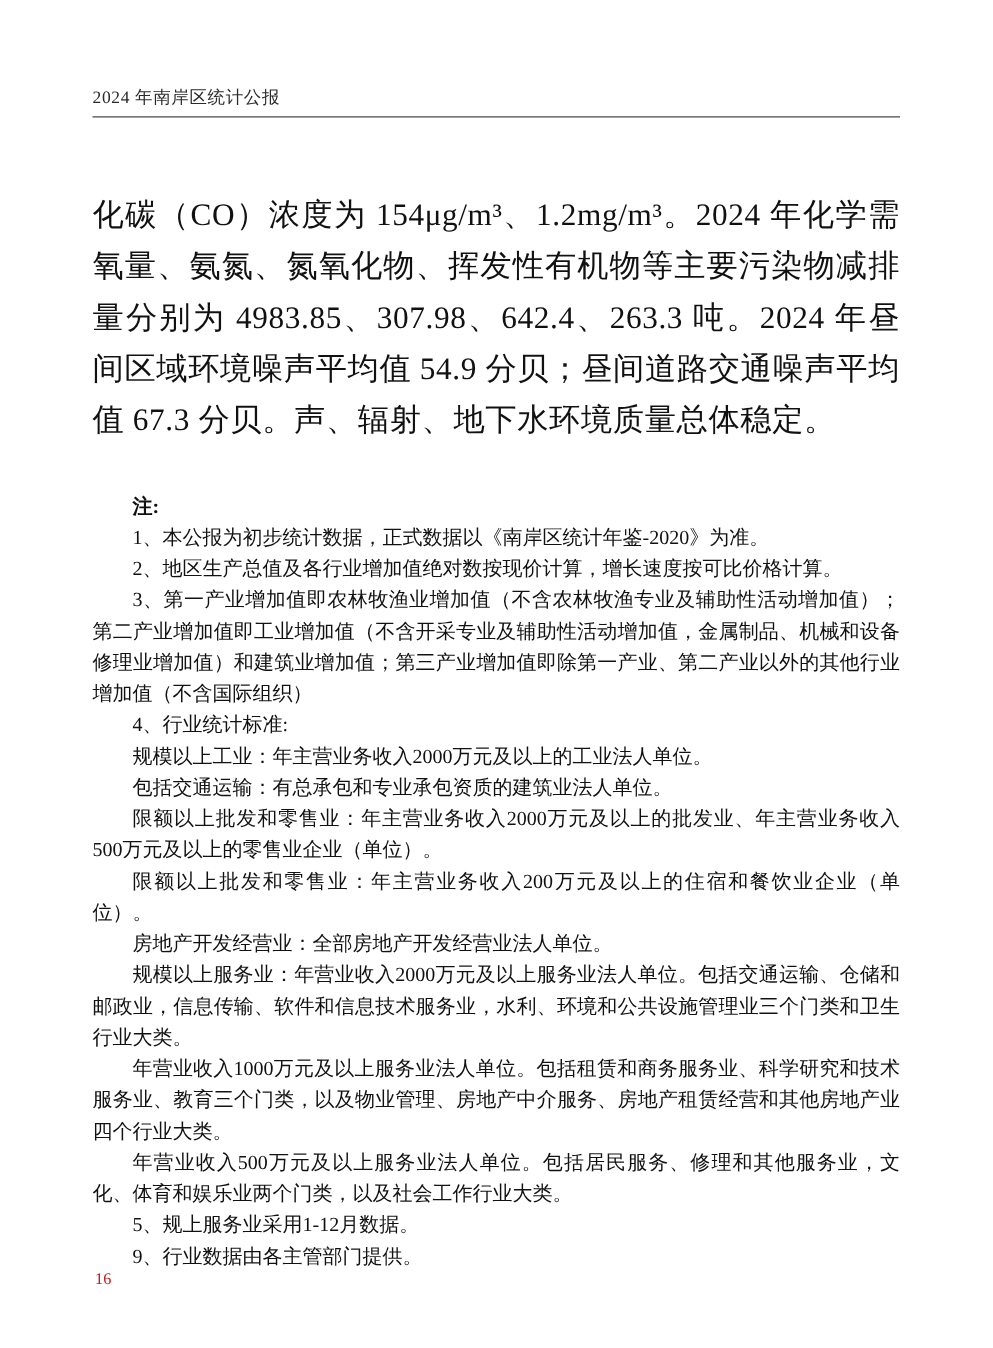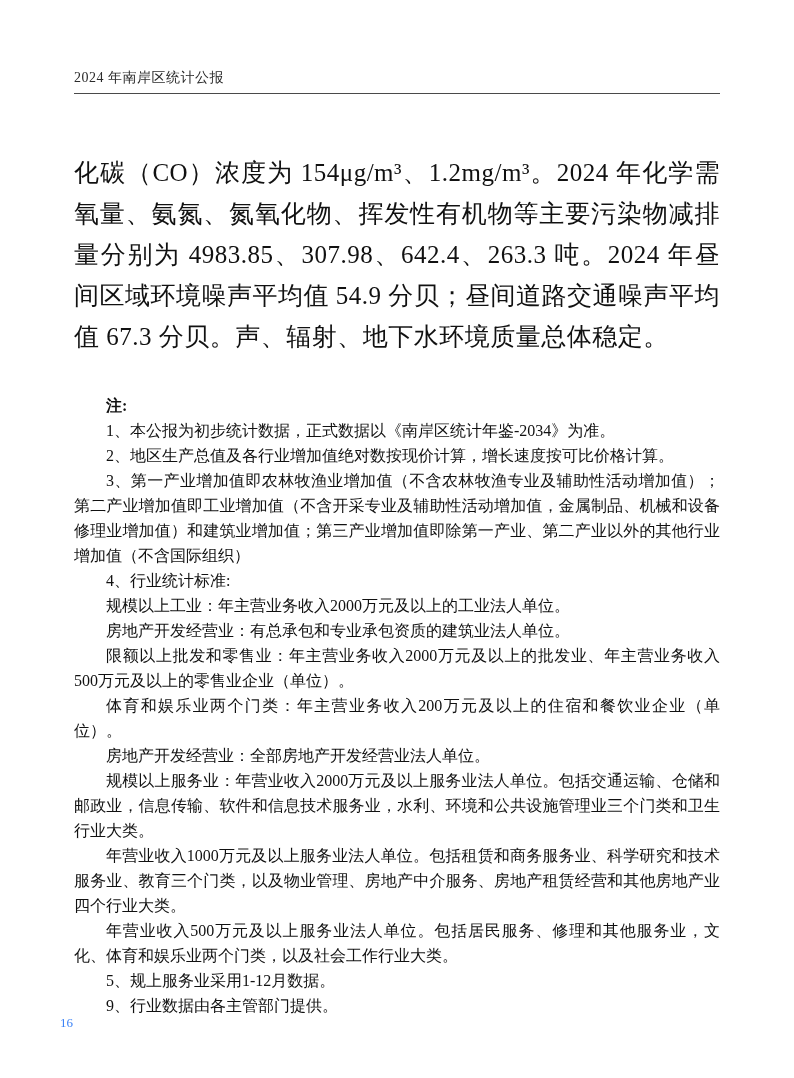--- a/index.html
+++ b/index.html
@@ -43,47 +43,47 @@
     text-indent: 2em;
   }
   .notes-section p.note-item {
     margin: 0;
     text-indent: 2em;
     text-align: justify;
     text-justify: inter-ideograph;
   }
   .page-number {
     position: absolute;
-    left: 60px;
+    left: 76px;
     top: 998px;
     font-size: 13px;
-    color: #3b82f6;
+    color: #b91c1c;
   }
 </style>
 </head>
 <body>
 
 <div class="page">
 
   <div class="page-header">
     <span>2024 年南岸区统计公报</span>
   </div>
 
   <p class="body-paragraph">化碳（CO）浓度为 154μg/m³、1.2mg/m³。2024 年化学需氧量、氨氮、氮氧化物、挥发性有机物等主要污染物减排量分别为 4983.85、307.98、642.4、263.3 吨。2024 年昼间区域环境噪声平均值 54.9 分贝；昼间道路交通噪声平均值 67.3 分贝。声、辐射、地下水环境质量总体稳定。</p>
 
   <div class="notes-section">
     <p class="notes-label">注:</p>
-    <p class="note-item">1、本公报为初步统计数据，正式数据以《南岸区统计年鉴-2034》为准。</p>
+    <p class="note-item">1、本公报为初步统计数据，正式数据以《南岸区统计年鉴-2020》为准。</p>
     <p class="note-item">2、地区生产总值及各行业增加值绝对数按现价计算，增长速度按可比价格计算。</p>
     <p class="note-item">3、第一产业增加值即农林牧渔业增加值（不含农林牧渔专业及辅助性活动增加值）；第二产业增加值即工业增加值（不含开采专业及辅助性活动增加值，金属制品、机械和设备修理业增加值）和建筑业增加值；第三产业增加值即除第一产业、第二产业以外的其他行业增加值（不含国际组织）</p>
     <p class="note-item">4、行业统计标准:</p>
     <p class="note-item">规模以上工业：年主营业务收入2000万元及以上的工业法人单位。</p>
-    <p class="note-item">房地产开发经营业：有总承包和专业承包资质的建筑业法人单位。</p>
+    <p class="note-item">包括交通运输：有总承包和专业承包资质的建筑业法人单位。</p>
     <p class="note-item">限额以上批发和零售业：年主营业务收入2000万元及以上的批发业、年主营业务收入500万元及以上的零售业企业（单位）。</p>
-    <p class="note-item">体育和娱乐业两个门类：年主营业务收入200万元及以上的住宿和餐饮业企业（单位）。</p>
+    <p class="note-item">限额以上批发和零售业：年主营业务收入200万元及以上的住宿和餐饮业企业（单位）。</p>
     <p class="note-item">房地产开发经营业：全部房地产开发经营业法人单位。</p>
     <p class="note-item">规模以上服务业：年营业收入2000万元及以上服务业法人单位。包括交通运输、仓储和邮政业，信息传输、软件和信息技术服务业，水利、环境和公共设施管理业三个门类和卫生行业大类。</p>
     <p class="note-item">年营业收入1000万元及以上服务业法人单位。包括租赁和商务服务业、科学研究和技术服务业、教育三个门类，以及物业管理、房地产中介服务、房地产租赁经营和其他房地产业四个行业大类。</p>
     <p class="note-item">年营业收入500万元及以上服务业法人单位。包括居民服务、修理和其他服务业，文化、体育和娱乐业两个门类，以及社会工作行业大类。</p>
     <p class="note-item">5、规上服务业采用1-12月数据。</p>
     <p class="note-item">9、行业数据由各主管部门提供。</p>
   </div>
 
   <div class="page-number">16</div>
 

